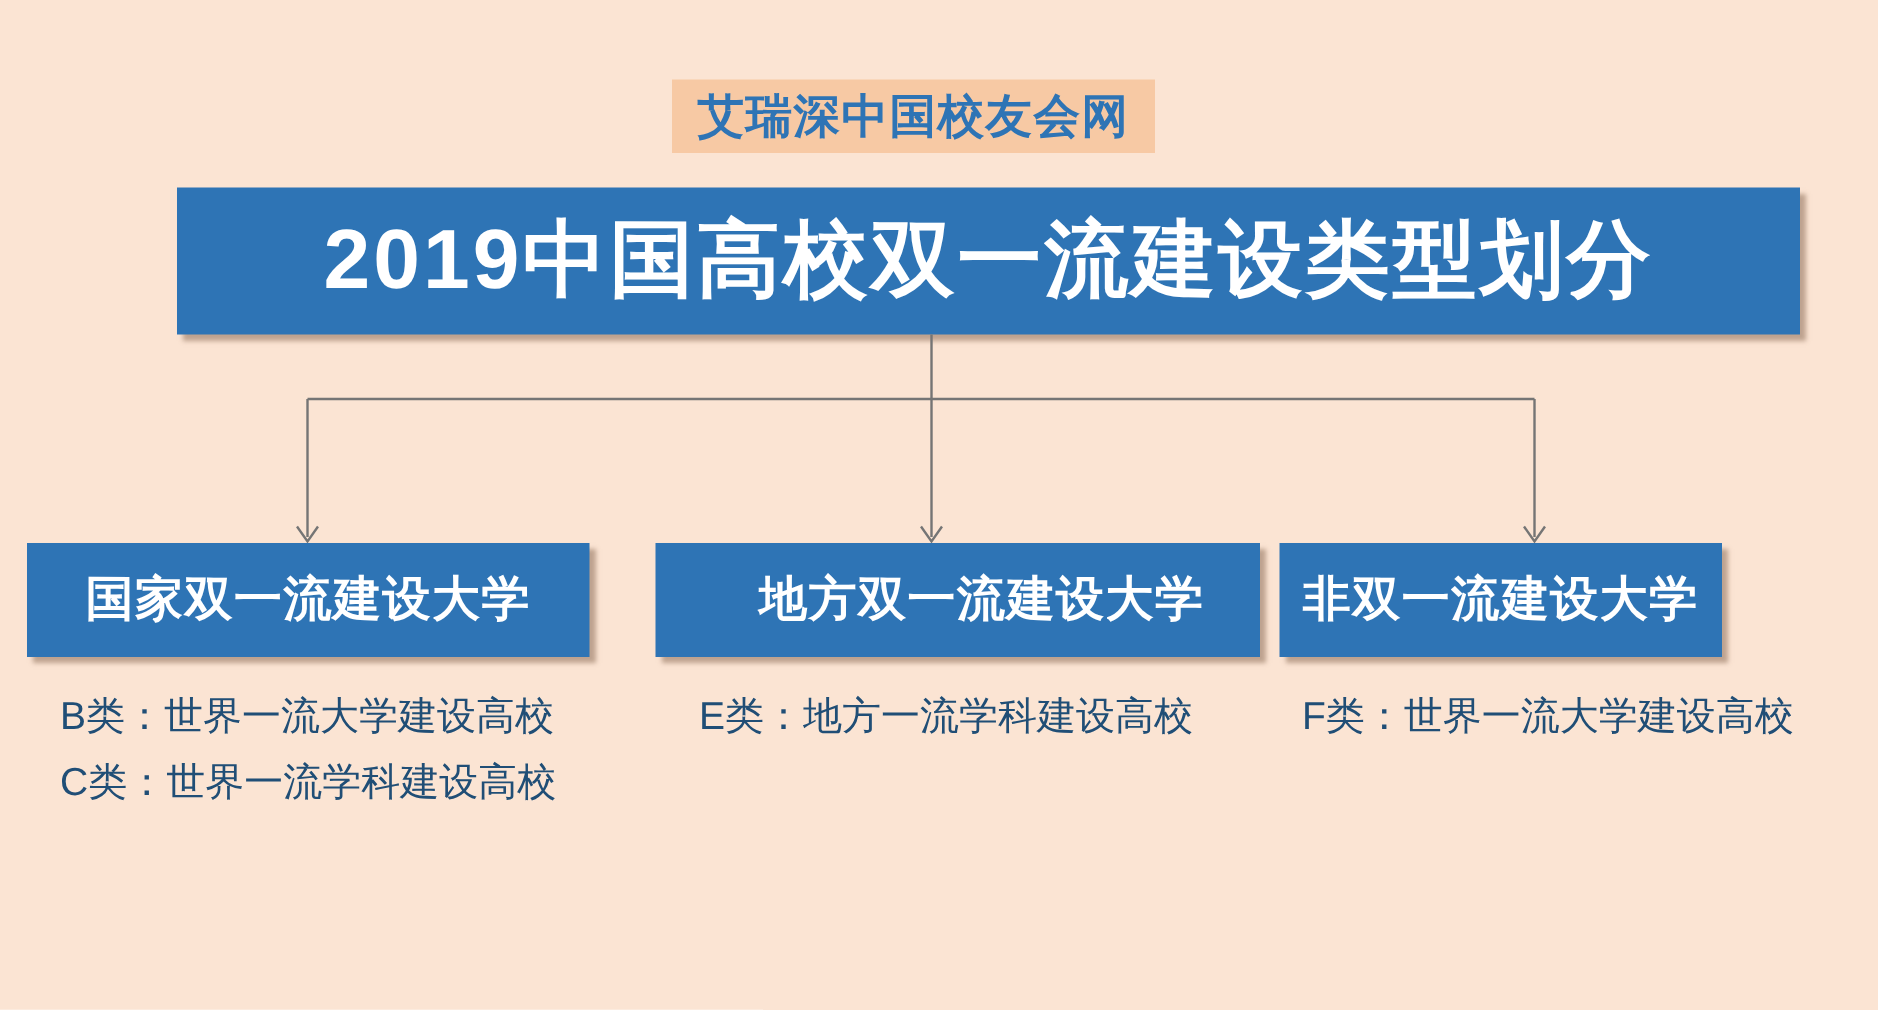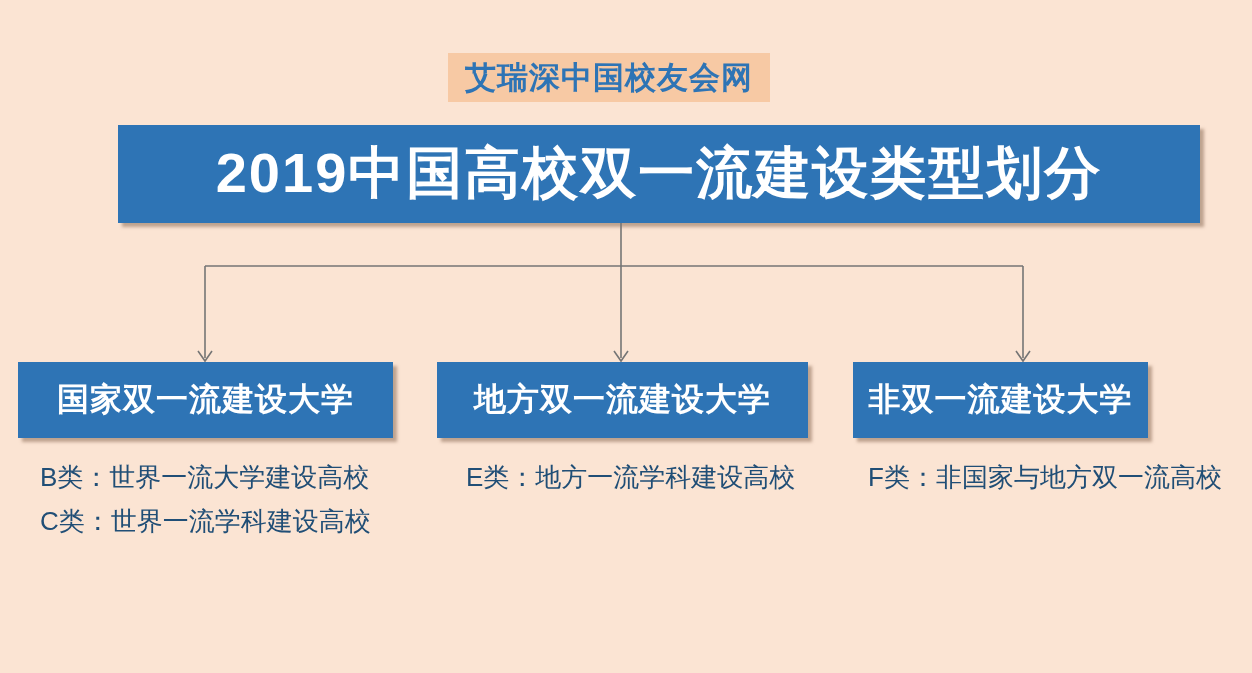--- a/index.html
+++ b/index.html
@@ -37,21 +37,21 @@
   .cat-box{
     position:absolute;top:362px;height:76px;
     background:var(--accent_blue,#2e74b5);
     color:#ffffff;
     font-size:32px;font-weight:bold;
     display:flex;align-items:center;justify-content:center;
     letter-spacing:1px;
     box-shadow:4px 4px 3px rgba(140,110,88,.55);
   }
   .cat-box.b1{left:18px;width:375px;}
-  .cat-box.b2{left:437px;width:371px;}
+  .cat-box.b2{left:437px;width:371px;padding-left:32px;}
   .cat-box.b3{left:853px;width:295px;}
   .item-list{
     position:absolute;top:455px;
     display:flex;flex-direction:column;
   }
   .item-list.l1{left:40px;}
   .item-list.l2{left:466px;}
   .item-list.l3{left:868px;}
   .item{
     height:44px;line-height:44px;
@@ -95,16 +95,16 @@
   <div class="item-list l1">
     <div class="item">B类：世界一流大学建设高校</div>
     <div class="item">C类：世界一流学科建设高校</div>
   </div>
 
   <div class="item-list l2">
     <div class="item">E类：地方一流学科建设高校</div>
   </div>
 
   <div class="item-list l3">
-    <div class="item">F类：非国家与地方双一流高校</div>
+    <div class="item">F类：世界一流大学建设高校</div>
   </div>
 
 </div>
 
 </body></html>

